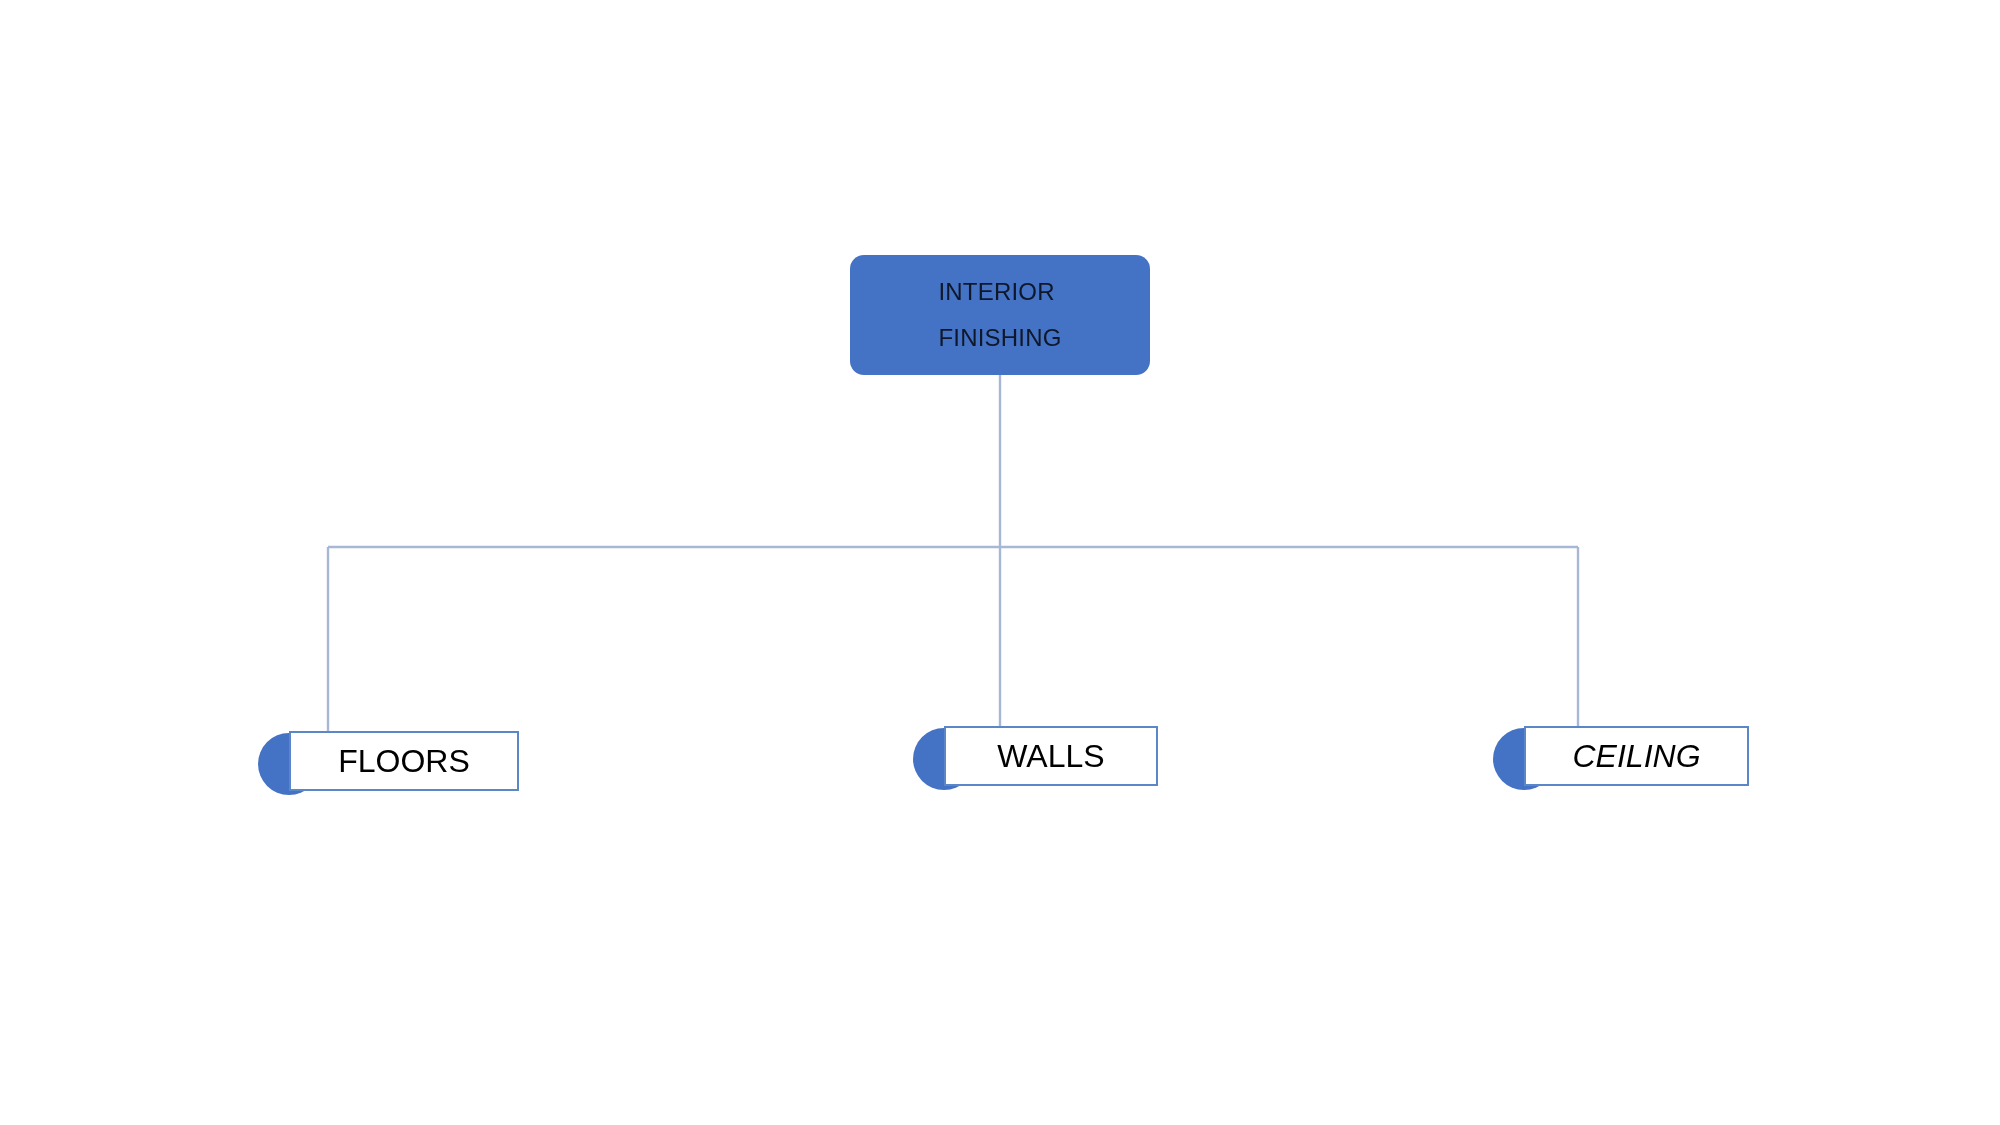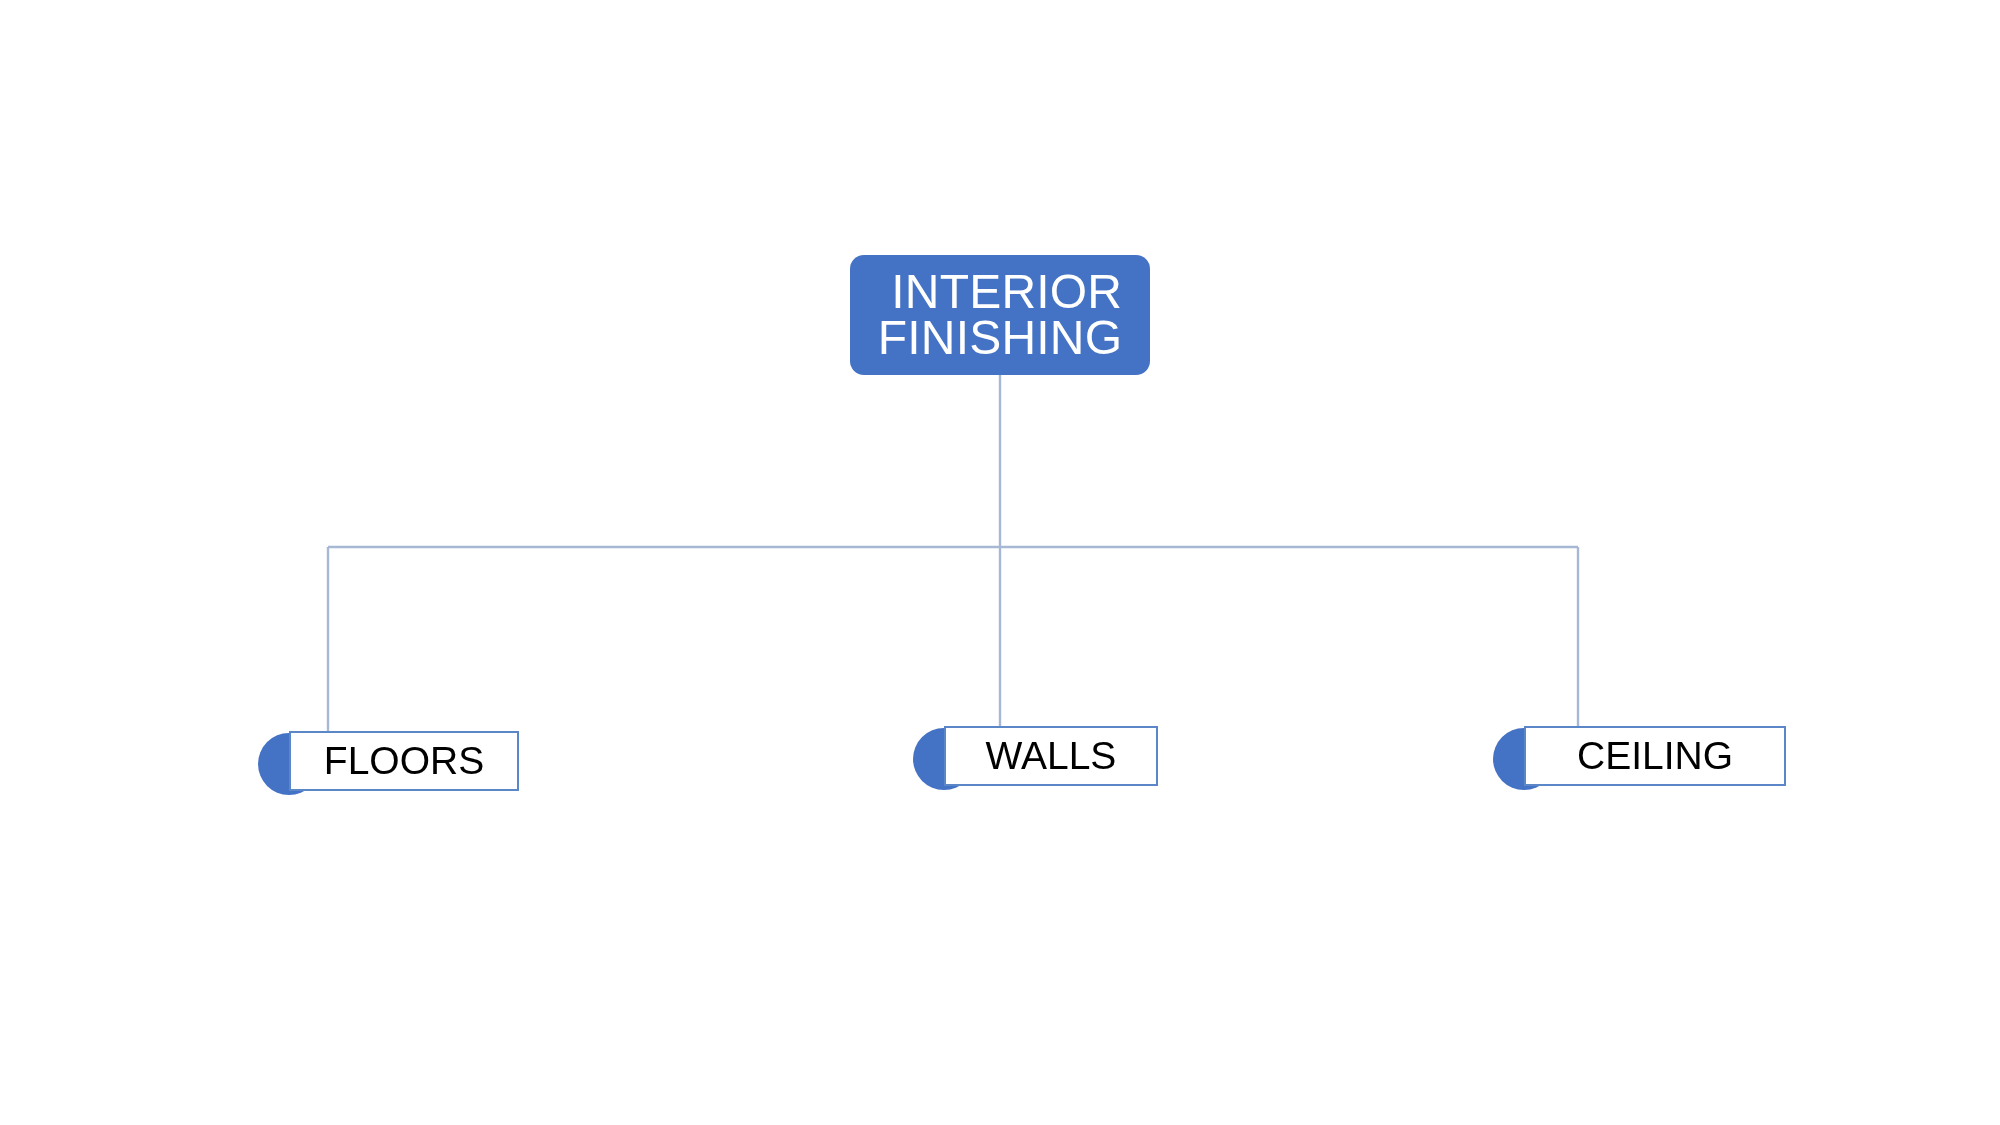--- a/index.html
+++ b/index.html
@@ -40,24 +40,24 @@
     height: 120px;
     background: #4472C4;
     border-radius: 14px;
     display: flex;
     align-items: center;
     justify-content: center;
     box-sizing: border-box;
     z-index: 5;
   }
   .root-label {
-    color: #ffffff;
-    font-size: 48px;
+    color: #0f172a;
+    font-size: 24px;
     line-height: 46px;
-    text-align: right;
+    text-align: left;
     letter-spacing: 0.2px;
     white-space: pre-line;
   }
 
   
   .child-node {
     position: absolute;
     height: 60px;
     z-index: 5;
   }
@@ -79,35 +79,35 @@
     background: #ffffff;
     border: 2px solid #5B87C8;
     box-sizing: border-box;
     display: flex;
     align-items: center;
     justify-content: center;
     z-index: 2;
   }
   .child-label {
     color: #000000;
-    font-size: 39px;
+    font-size: 32px;
     line-height: 34px;
     text-align: center;
     white-space: nowrap;
   }
 
   
   #node-floors  { left: 258px;  top: 731px; width: 260px; }
   #node-floors  .child-box { width: 230px; }
 
   #node-walls   { left: 913px;  top: 726px; width: 265px; }
   #node-walls   .child-box { width: 214px; }
 
   #node-ceiling { left: 1493px; top: 726px; width: 256px; }
-  #node-ceiling .child-box { width: 262px; }
+  #node-ceiling .child-box { width: 225px; font-style: italic; }
 </style>
 </head>
 <body>
 
 <div id="canvas">
 
   <svg class="connector-layer" viewBox="0 0 2000 1125" width="2000" height="1125" xmlns="http://www.w3.org/2000/svg">
 
     <line x1="1000" y1="375" x2="1000" y2="726" stroke="#A6B8D4" stroke-width="2.4"></line>
 

